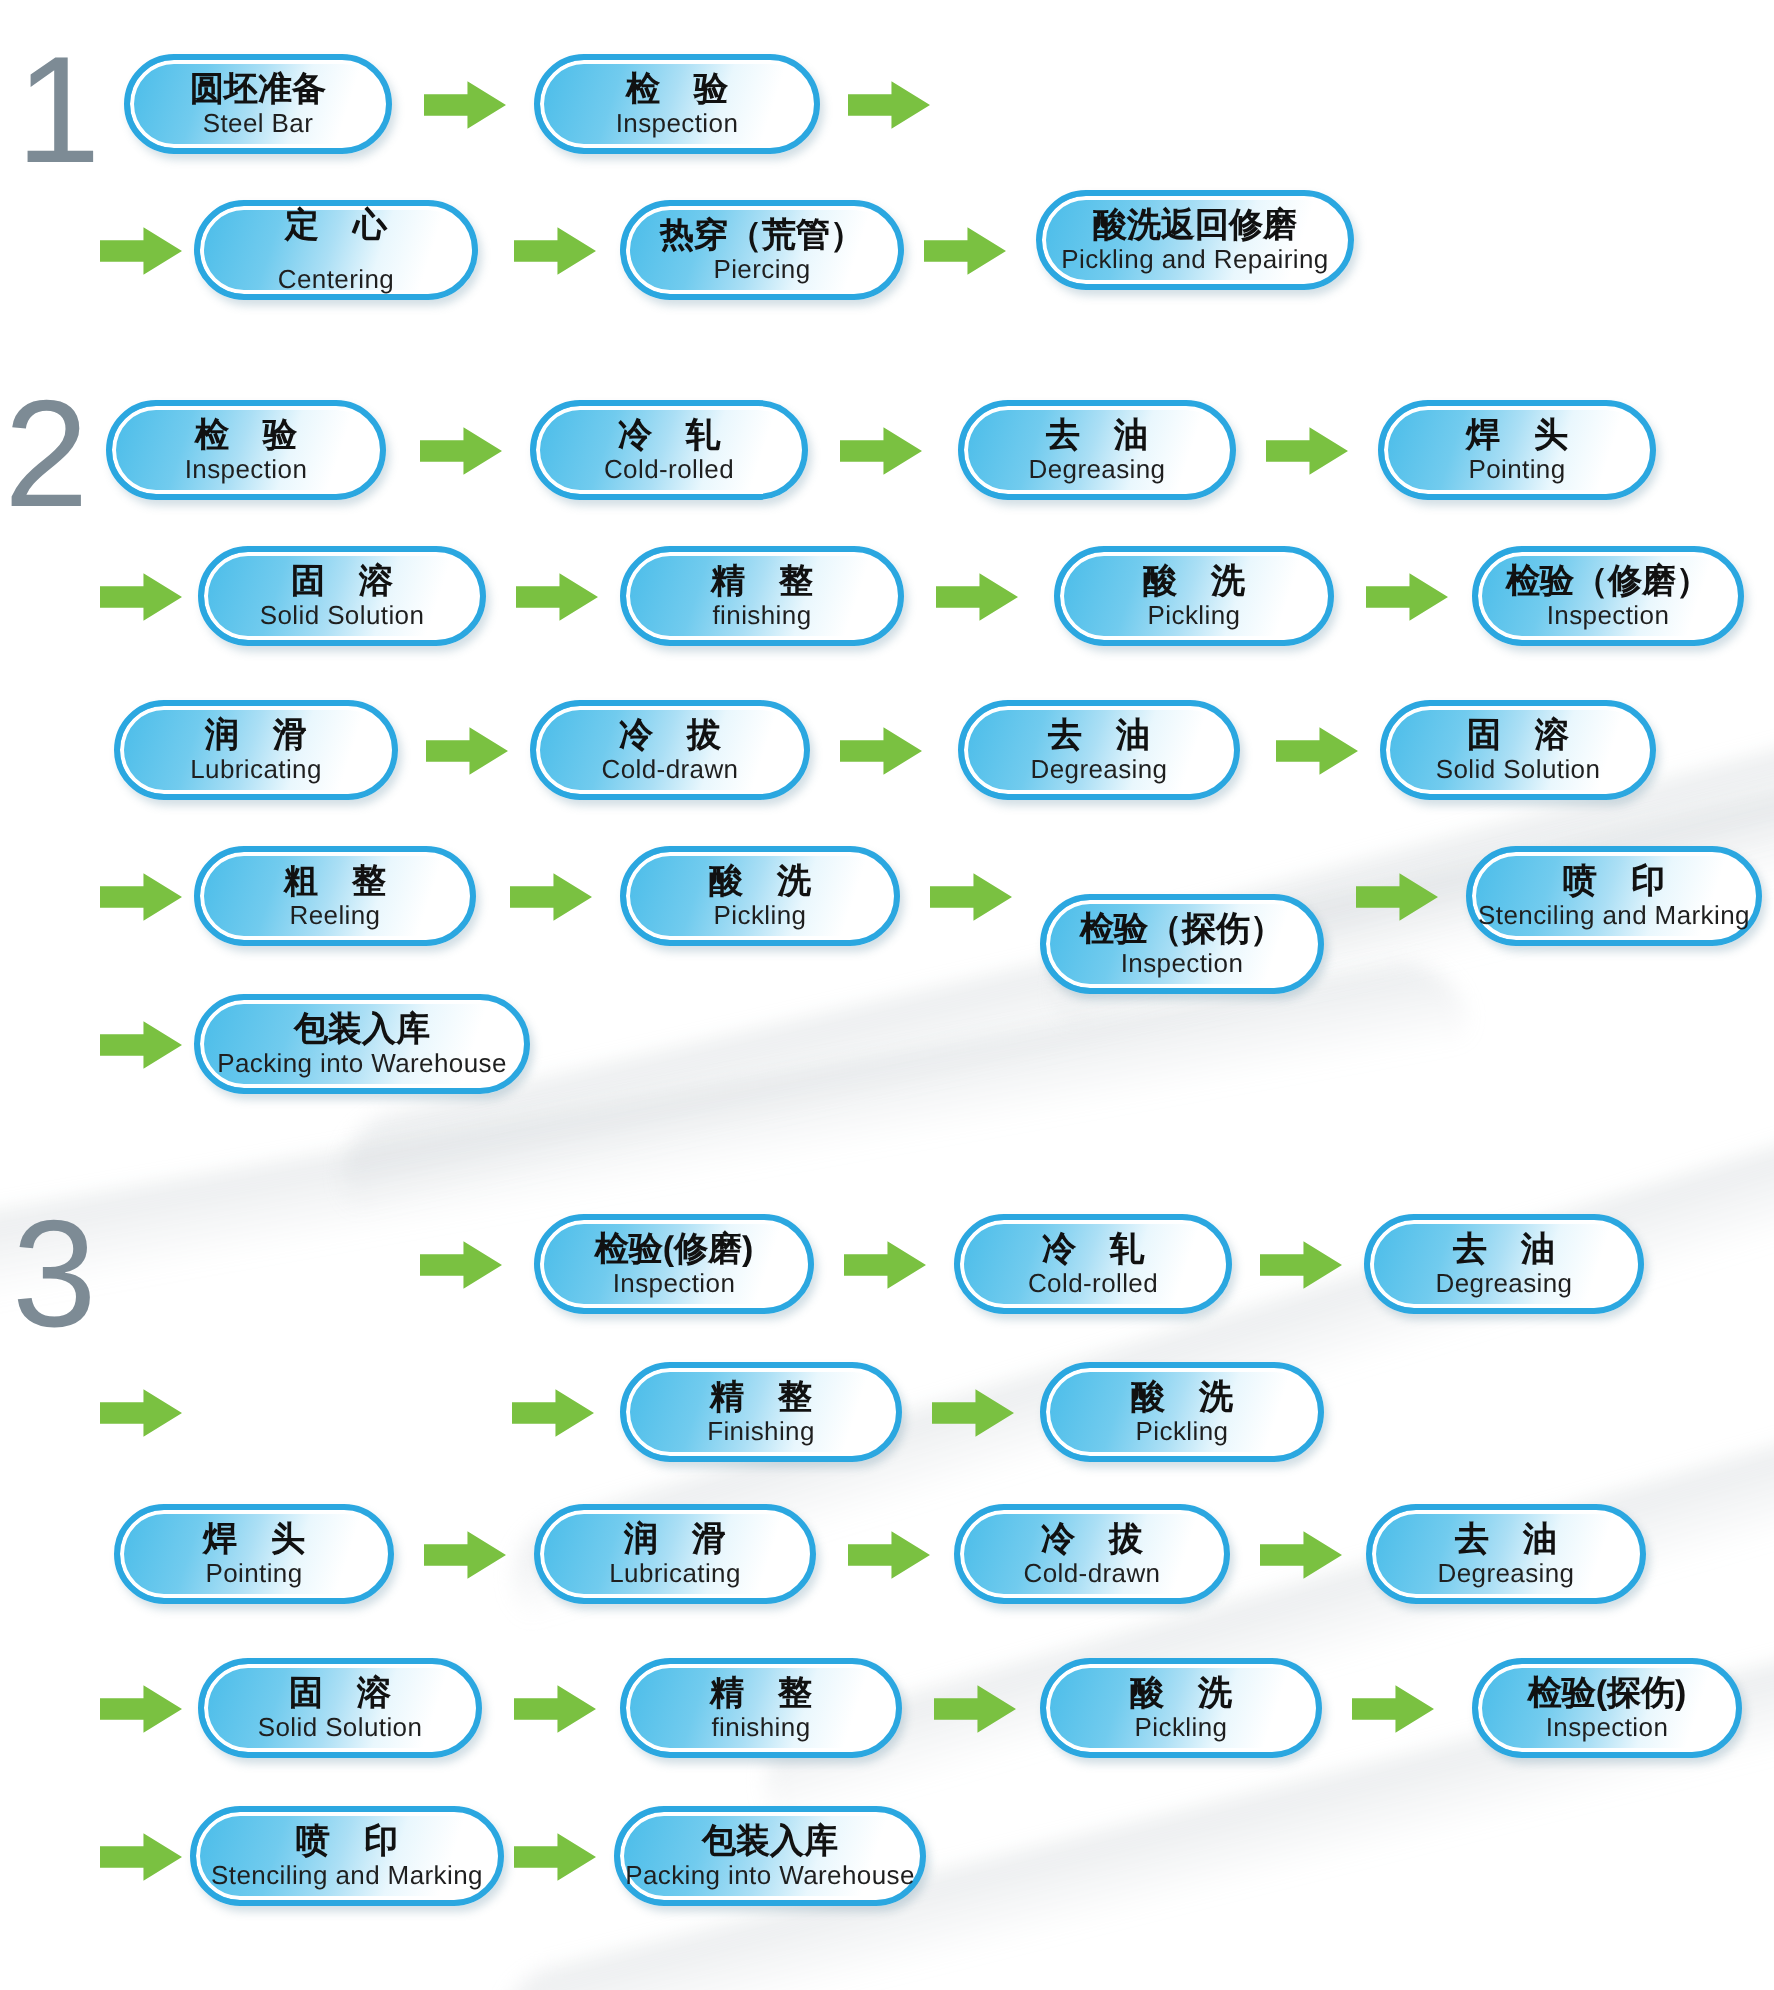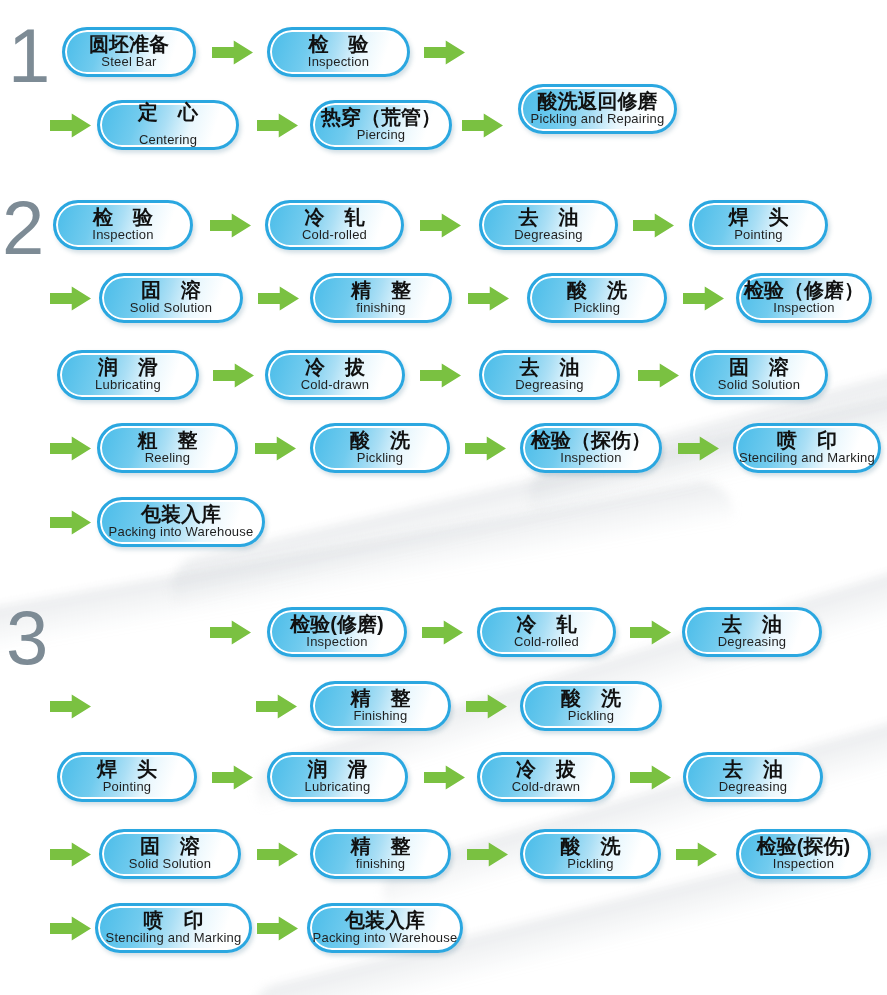--- a/index.html
+++ b/index.html
@@ -24,21 +24,21 @@
     clip-path:polygon(0 30%,53% 30%,53% 6%,100% 50%,53% 94%,53% 70%,0 70%);
   }
   .pill{
     position:absolute;height:50px;box-sizing:border-box;z-index:2;
     border:3px solid #2ba7e0;border-radius:27px;
     background:linear-gradient(108deg,#49bce9 0%,#71cbee 28%,#abdff5 48%,#e9f7fd 65%,#ffffff 82%);
     box-shadow:inset 0 0 0 2px #ffffff, 2px 3px 4px rgba(110,150,170,0.30);
     display:flex;flex-direction:column;align-items:center;justify-content:center;
   }
   .pill .zh{
-    font-size:20px;font-weight:bold;color:#111;line-height:19px;white-space:nowrap;
+    font-size:17px;font-weight:bold;color:#111;line-height:19px;white-space:nowrap;
   }
   .pill .en{
     font-size:13px;color:#1f1f1f;line-height:15px;white-space:nowrap;letter-spacing:0.2px;
   }
 </style>
 </head>
 <body>
 
 <div id="canvas">
 
@@ -64,21 +64,21 @@
     <div class="pill" style="left: 97px; top: 100px; width: 142px; justify-content: space-between;">
       <div class="zh">定　心</div>
       <div class="en">Centering</div>
     </div>
     <div class="arrow" style="left: 257px; top: 112px;"></div>
     <div class="pill" style="left: 310px; top: 100px; width: 142px;">
       <div class="zh">热穿（荒管）</div>
       <div class="en">Piercing</div>
     </div>
     <div class="arrow" style="left: 462px; top: 112px;"></div>
-    <div class="pill" style="left: 518px; top: 84px; width: 159px;">
+    <div class="pill" style="left: 518px; top: 95px; width: 159px;">
       <div class="zh">酸洗返回修磨</div>
       <div class="en">Pickling and Repairing</div>
     </div>
     <div class="section-number" style="left: 2px; top: 192px;">2</div>
     <div class="pill" style="left: 53px; top: 200px; width: 140px;">
       <div class="zh">检　验</div>
       <div class="en">Inspection</div>
     </div>
     <div class="arrow" style="left: 210px; top: 212px;"></div>
     <div class="pill" style="left: 265px; top: 200px; width: 139px;">
@@ -138,21 +138,21 @@
     <div class="pill" style="left: 97px; top: 423px; width: 141px;">
       <div class="zh">粗　整</div>
       <div class="en">Reeling</div>
     </div>
     <div class="arrow" style="left: 255px; top: 435px;"></div>
     <div class="pill" style="left: 310px; top: 423px; width: 140px;">
       <div class="zh">酸　洗</div>
       <div class="en">Pickling</div>
     </div>
     <div class="arrow" style="left: 465px; top: 435px;"></div>
-    <div class="pill" style="left: 520px; top: 423px; width: 142px;">
+    <div class="pill" style="left: 520px; top: 447px; width: 142px;">
       <div class="zh">检验（探伤）</div>
       <div class="en">Inspection</div>
     </div>
     <div class="arrow" style="left: 678px; top: 435px;"></div>
     <div class="pill" style="left: 733px; top: 423px; width: 148px;">
       <div class="zh">喷　印</div>
       <div class="en">Stenciling and Marking</div>
     </div>
     <div class="arrow" style="left: 50px; top: 509px;"></div>
     <div class="pill" style="left: 97px; top: 497px; width: 168px;">

